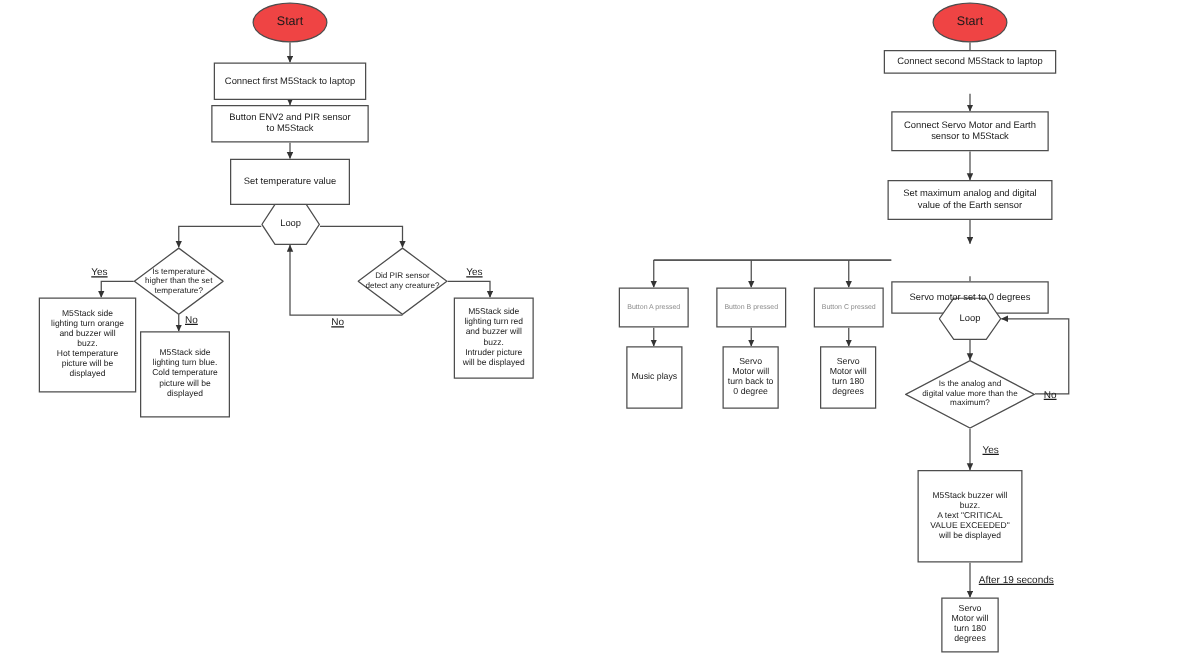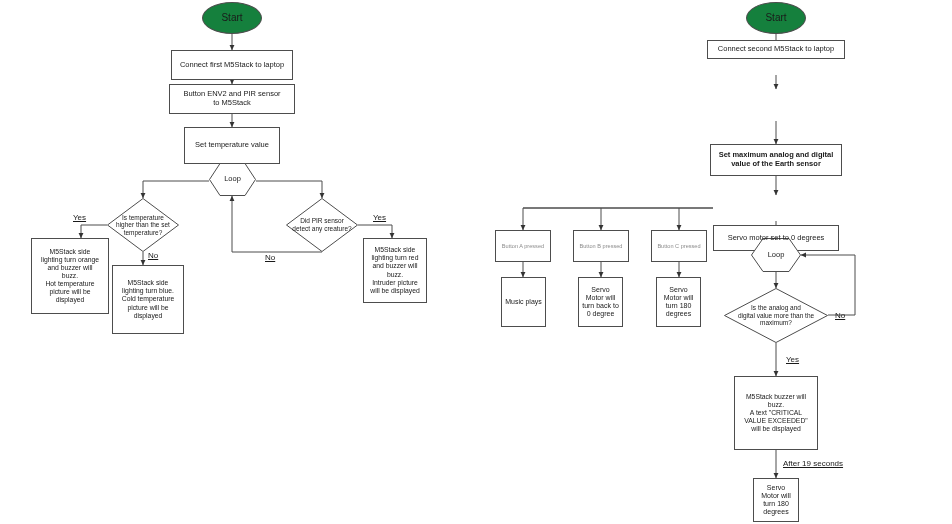--- a/index.html
+++ b/index.html
@@ -37,21 +37,21 @@
     line-height: 1.18;
     color: #1a1a1a;
     white-space: pre-line;
   }
   .node.box {
     border: 1px solid #4d4d4d;
     background: #ffffff;
   }
   .node.terminator {
     border: 1px solid #4d4d4d;
-    background: #15803d;
+    background: #ef4444;
     border-radius: 50%;
   }
   .node.hex, .node.dia {
     background: transparent;
     border: none;
   }
   .shape-svg {
     position: absolute;
     left: 0;
     top: 0;
@@ -211,22 +211,26 @@
   <span class="edge-label" style="left:265px; top:253px;">No</span>
 
   <div class="node terminator" style="left:746px; top:2px; width:60px; height:32px; font-size:10px;">
     <span class="label">Start</span>
   </div>
 
   <div class="node box" style="left:707px; top:40px; width:138px; height:19px; font-size:7.5px;">
     <span class="label">Connect second M5Stack to laptop</span>
   </div>
 
-
-  <div class="node box" style="left:710px; top:144px; width:132px; height:32px; font-size:7.5px;font-weight:bold;">
+  <div class="node box" style="left:713px; top:89px; width:126px; height:32px; font-size:7.5px;">
+    <span class="label">Connect Servo Motor and Earth
+sensor to M5Stack</span>
+  </div>
+
+  <div class="node box" style="left:710px; top:144px; width:132px; height:32px; font-size:7.5px;">
     <span class="label">Set maximum analog and digital
 value of the Earth sensor</span>
   </div>
 
   <div class="node box" style="left:713px; top:195px; width:126px; height:26px; font-size:7.5px;margin-top:30px;">
     <span class="label">Servo motor set to 0 degrees</span>
   </div>
 
   <div class="node hex" style="left:751px; top:238px; width:50px; height:34px; font-size:7.5px;">
     <svg class="shape-svg" viewBox="0 0 50 34" preserveAspectRatio="none">

